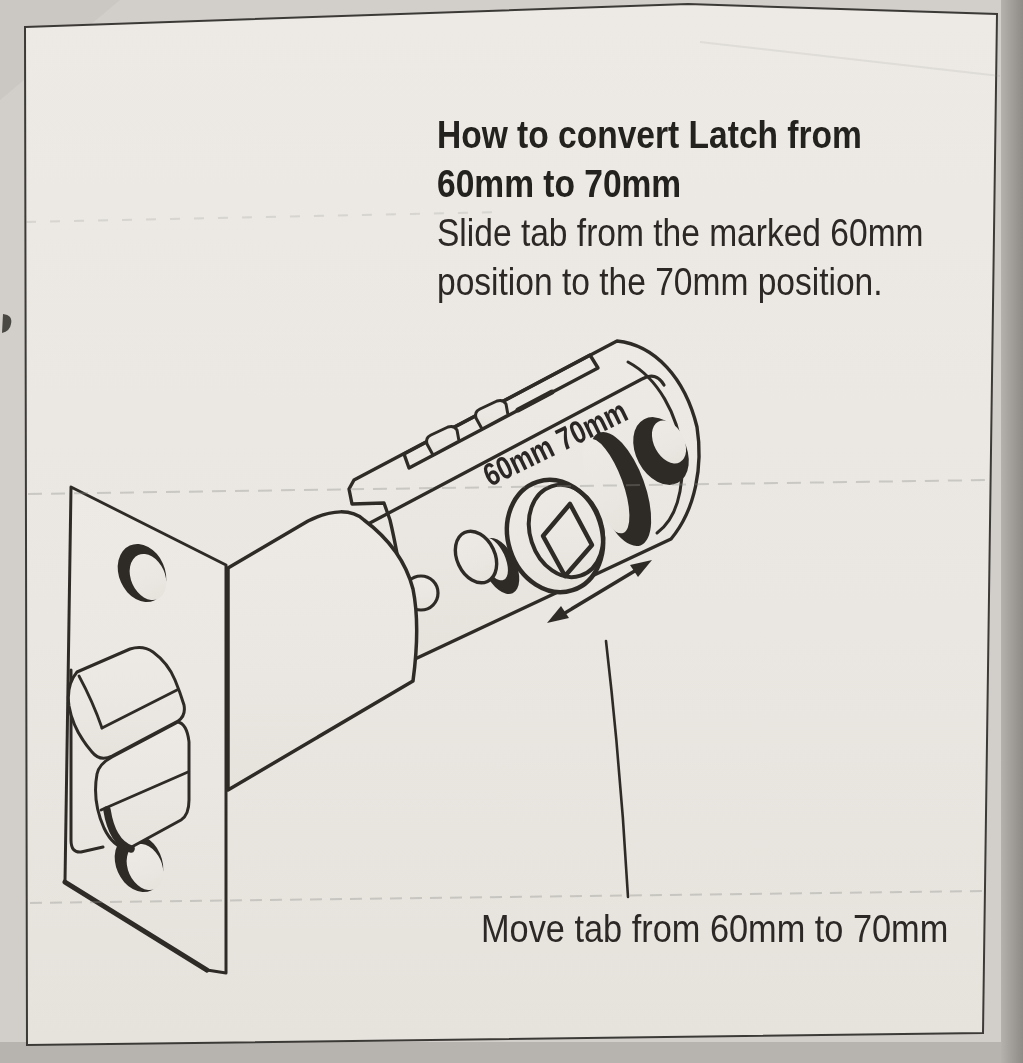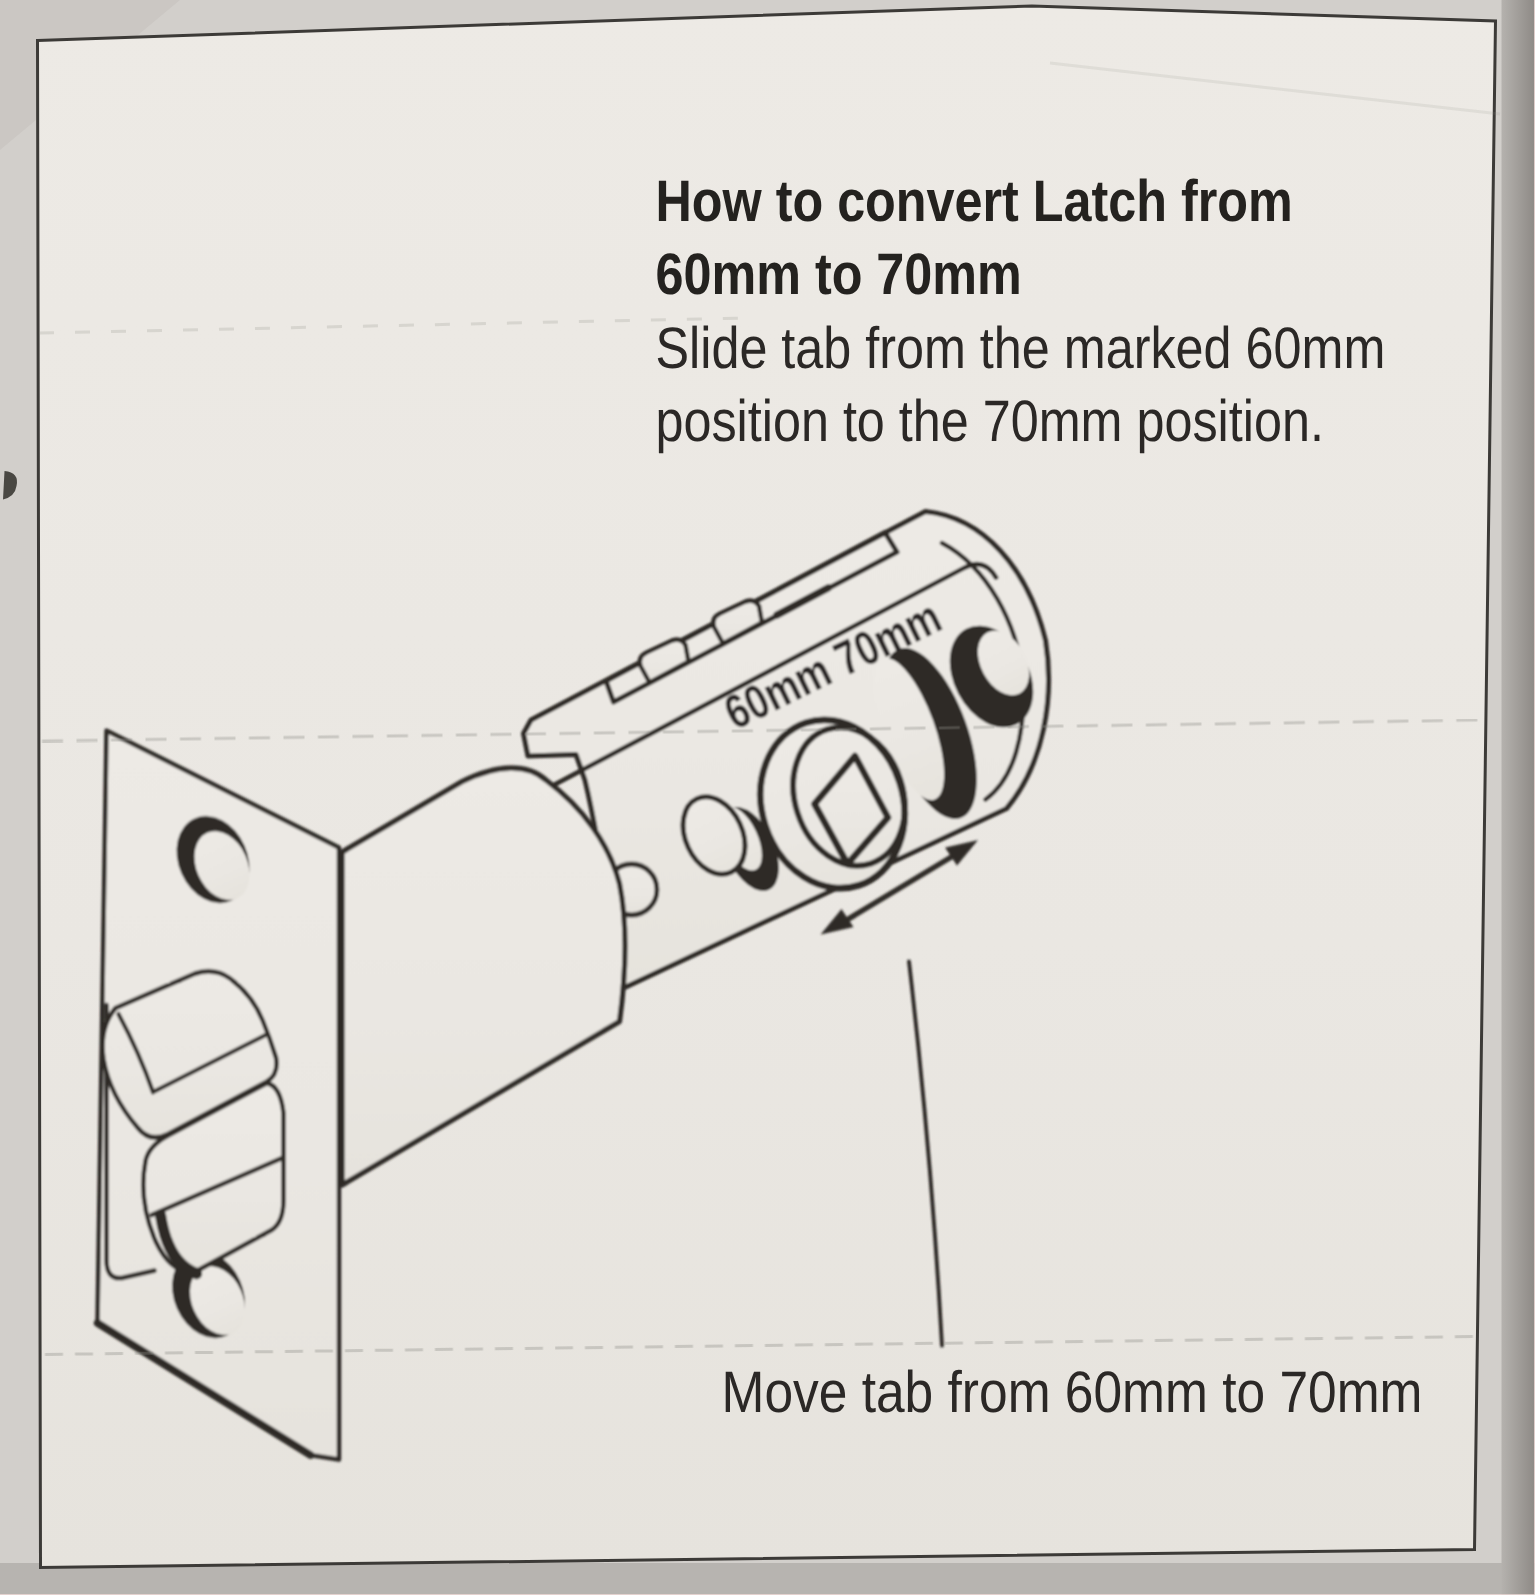--- a/index.html
+++ b/index.html
@@ -1,16 +1,16 @@
 <!DOCTYPE html>
 <html><head>
 <meta charset="utf-8">
 <style>
   html,body{margin:0;padding:0;}
-  #canvas{position:relative;width:1023px;height:1063px;overflow:hidden;background:#fca5a5;font-family:"Liberation Sans",sans-serif;}
+  #canvas{position:relative;width:1023px;height:1063px;overflow:hidden;background:#737373;font-family:"Liberation Sans",sans-serif;}
   #art{position:absolute;left:0;top:0;}
   .txt{position:absolute;color:#2b2826;transform-origin:0 0;transform:scaleX(0.86);white-space:nowrap;}
   .txt .ln{display:block;}
   #headblock{left:437px;top:110px;font-size:39px;line-height:49px;}
   #headblock .b{font-weight:700;color:#24221f;}
   #caption{left:481px;top:906px;font-size:39px;line-height:46px;transform:scaleX(0.88);}
   .lbl{font-weight:700;font-size:32px;fill:#2b2826;}
 </style>
 </head>
 <body>

